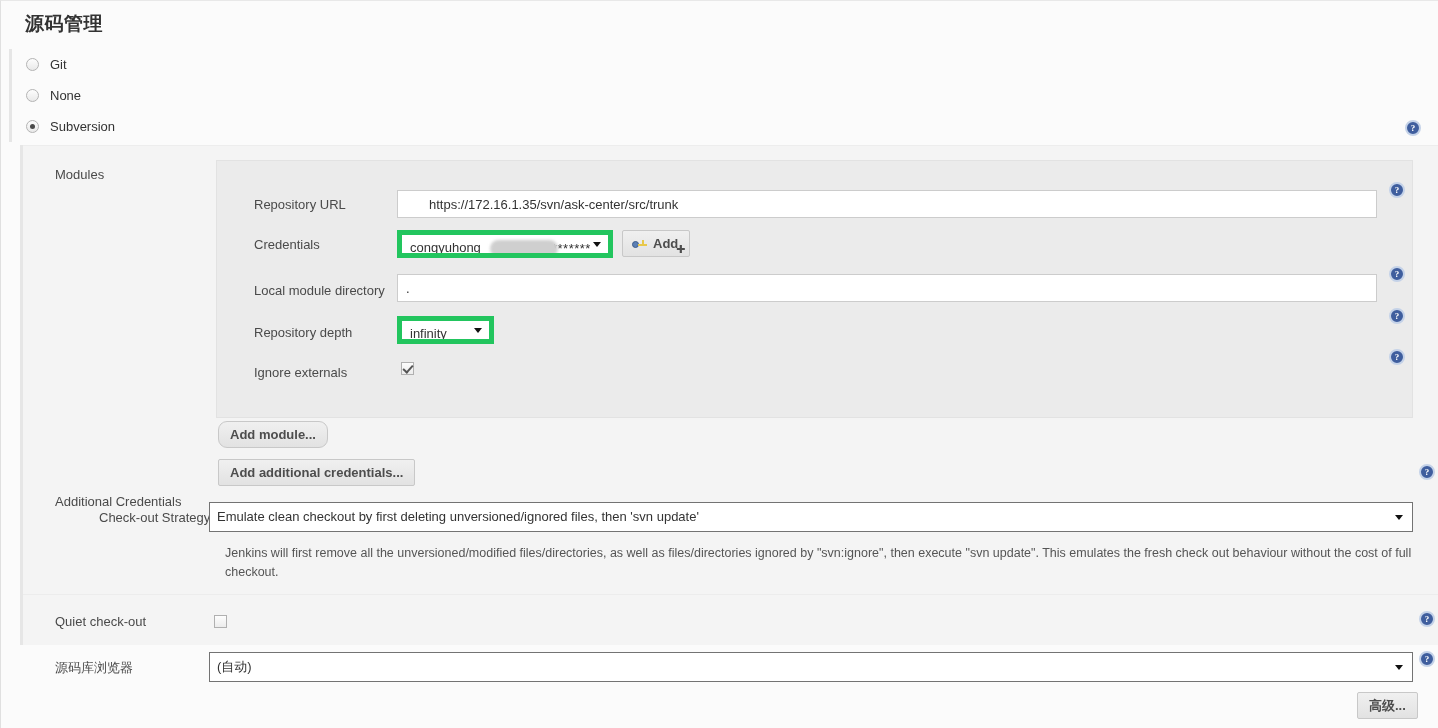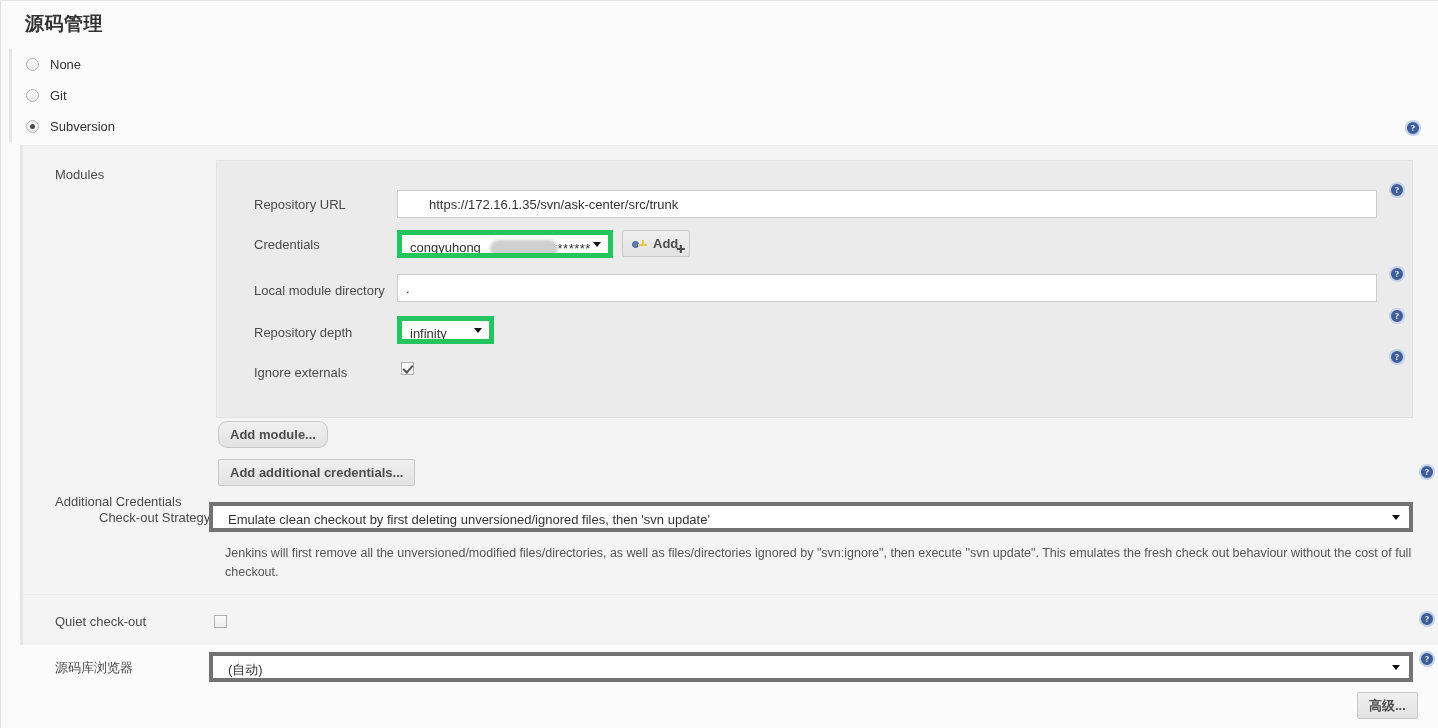--- a/index.html
+++ b/index.html
@@ -257,26 +257,26 @@
     width: 4px; height: 8px;
     border: solid #555;
     border-width: 0 2px 2px 0;
     transform: rotate(42deg);
   }
 
   
   .wide-select {
     position: absolute;
     height: 30px;
-    border: 4px solid #737373;
+    border: 1px solid #737373;
     background: #ffffff;
     font-size: 13px;
     color: #333;
     line-height: 28px;
-    padding: 0 24px 0 15px;
+    padding: 0 24px 0 7px;
     white-space: nowrap;
     overflow: hidden;
     cursor: pointer;
   }
   .wide-select .caret {
     position: absolute;
     right: 9px; top: 50%;
     margin-top: -2px;
     width: 0; height: 0;
     border-left: 4px solid transparent;
@@ -302,25 +302,25 @@
 </head>
 <body>
 
 <div id="page">
 
   <div class="page-title">源码管理</div>
 
   <div class="radio-block">
     <div class="radio-row">
       <span class="radio"></span>
-      <span class="radio-label">None</span>
+      <span class="radio-label">Git</span>
     </div>
     <div class="radio-row">
       <span class="radio"></span>
-      <span class="radio-label">Git</span>
+      <span class="radio-label">None</span>
     </div>
     <div class="radio-row">
       <span class="radio checked"></span>
       <span class="radio-label">Subversion</span>
     </div>
   </div>
 
   <div class="help-icon" style="left:1404px; top:119px;"></div>
 
   <div class="scm-body">

